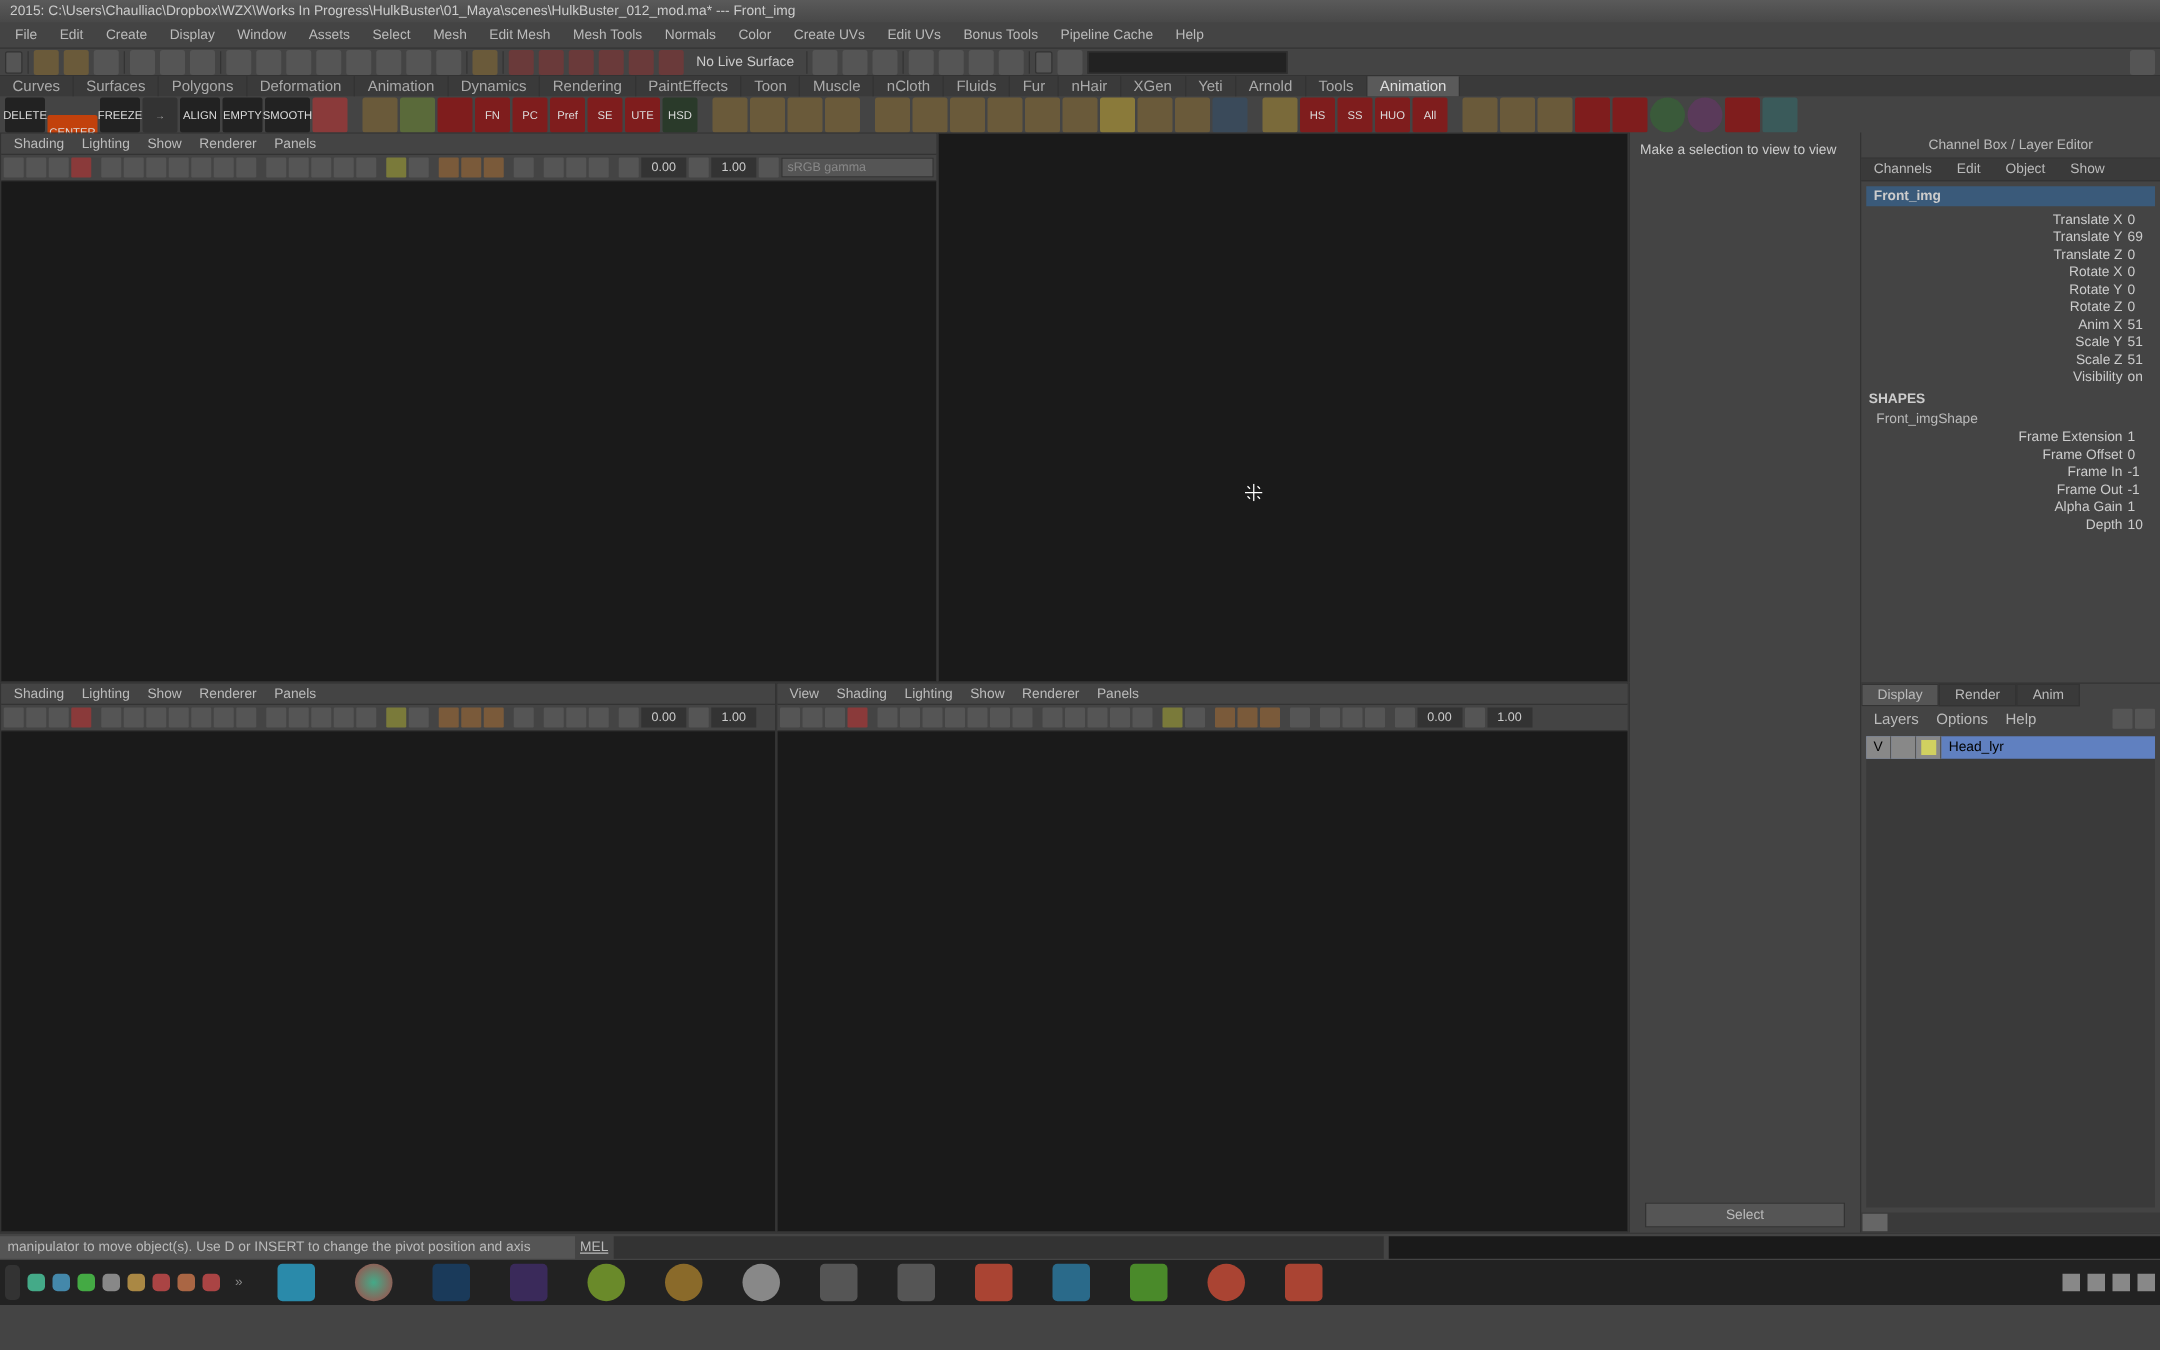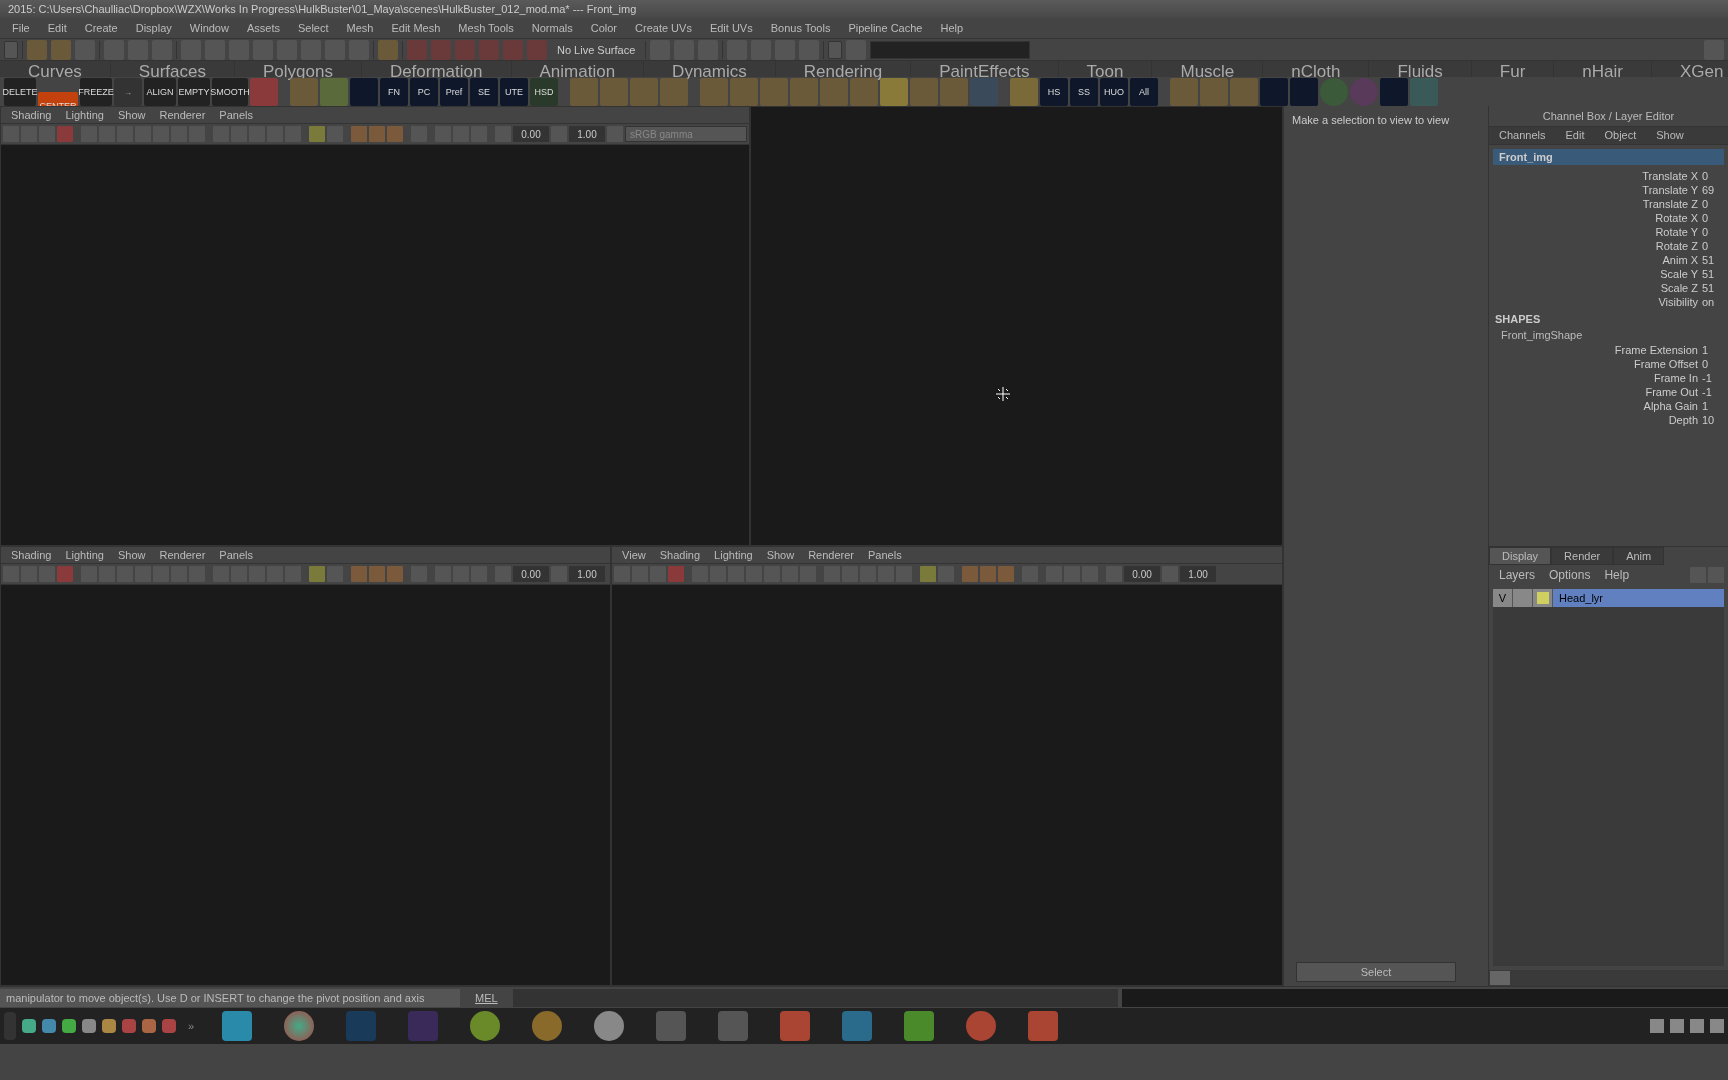--- a/index.html
+++ b/index.html
@@ -11,44 +11,44 @@
 
 .statusline { height: 22px; background: #444; display: flex; align-items: center; padding: 0 4px; gap: 4px; border-top:1px solid #333; }
 .status-dropdown { width: 14px; height: 18px; background: #555; border:1px solid #333; border-radius:2px; }
 .sep { width:1px; height:18px; background:#333; }
 .shelf-icon { width:20px; height:20px; background:#555; border-radius:2px; flex-shrink:0; }
 .nolive { color:#ccc; font-size:11px; padding:0 6px; }
 .cmdinput { width: 160px; height:18px; background:#222; border:1px solid #333; }
 
 .shelves { height: 46px; background: #444; border-top:1px solid #333; }
 .shelf-tabs { display:flex; height:16px; background:#3a3a3a; }
-.shelf-tab { padding:1px 28px; color:#aaa; font-size:17px; border-right:1px solid #333; }
+.shelf-tab { padding:1px 10px; color:#aaa; font-size:12px; border-right:1px solid #333; }
 .shelf-tab.active { background:#5a5a5a; color:#ddd; }
 .shelf-row { display:flex; align-items:center; height:30px; gap:2px; padding:0 4px; overflow:hidden; }
-.shelf-btn { width:28px; height:28px; background:#0f172a; border-radius:2px; display:flex; align-items:center; justify-content:center; font-size:8px; color:#aaa; flex-shrink:0; }
+.shelf-btn { width:28px; height:28px; background:#7f1d1d; border-radius:2px; display:flex; align-items:center; justify-content:center; font-size:8px; color:#aaa; flex-shrink:0; }
 .shelf-btn.txt { font-size:9px; color:#ddd; }
 .shelf-sep { width:8px; }
 
 .main-area { display:flex; height: 880px; }
 .viewports { flex:1; display:flex; flex-direction:column; }
 .view-row { flex:1; display:flex; }
 .viewport { flex:1; display:flex; flex-direction:column; border:1px solid #333; }
 .vp-menu { height:16px; background:#444; display:flex; align-items:center; gap:2px; padding:0 4px; font-size:11px; }
 .vp-menu span { padding:1px 6px; color:#bbb; }
 .vp-toolbar { height:22px; background:#444; display:flex; align-items:center; gap:2px; padding:0 2px; border-top:1px solid #333; border-bottom:1px solid #333; }
 .vp-icon { width:16px; height:16px; background:#555; border-radius:1px; flex-shrink:0; }
 .vp-num { width:36px; height:16px; background:#333; font-size:10px; color:#ccc; display:flex; align-items:center; justify-content:center;text-align:right; }
 .vp-body { flex:1; background:#1a1a1a; position:relative; }
 .gamma-dd { width:122px; height:16px; background:#555; font-size:10px; color:#888; padding:0 4px; display:flex; align-items:center; border:1px solid #333; }
 
 .attr-panel { width:185px; background:#444; border-left:1px solid #333; display:flex; flex-direction:column; }
 .attr-hint { padding:8px; font-size:11px; color:#ccc; }
 .attr-btn { margin:4px auto; width:160px; height:20px; background:#555; border:1px solid #333; text-align:center; line-height:18px; font-size:11px; }
 
-.right-panel { width:240px; background:#444; border-left:1px solid #333; display:flex; flex-direction:column;margin-left:20px; }
+.right-panel { width:240px; background:#444; border-left:1px solid #333; display:flex; flex-direction:column; }
 .panel-title { text-align:center; font-size:11px; color:#bbb; padding:4px; border-bottom:1px solid #333; }
 .panel-tabs { display:flex; height:18px; background:#3a3a3a; border-bottom:1px solid #333; }
 .panel-tab { padding:2px 10px; font-size:11px; color:#bbb; }
 .channel-box { flex:1; padding:4px; overflow:hidden; }
 .obj-name { font-weight:bold; color:#ccc; background:#3a5a7a; padding:2px 6px; margin-bottom:4px; font-size:11px; }
 .attr-row { display:flex; justify-content:flex-end; padding:1px 4px; font-size:11px; color:#ccc; gap:4px; }
 .attr-label { text-align:right; }
 .attr-val { width:18px; text-align:left; }
 .shapes-hdr { font-weight:bold; color:#ccc; padding:4px 2px 2px; font-size:11px; }
 .shape-name { font-weight:normal; padding:2px 8px; font-size:11px; }
@@ -61,21 +61,21 @@
 .layer-menu span { padding:1px 6px; font-size:12px; }
 .layer-list { flex:1; background:#3a3a3a; margin:4px; }
 .layer-item { display:flex; align-items:center; height:18px; background:#6080c0; color:#000; font-size:11px; }
 .layer-cell { width:20px; height:18px; border-right:1px solid #555; display:flex; align-items:center; justify-content:center; background:#888; }
 .layer-color { width:12px; height:12px; background:#d0d060; }
 .layer-scroll { height:16px; background:#3a3a3a; display:flex; }
 .layer-scroll-thumb { width:20px; height:14px; background:#666; margin:1px; }
 
 .bottomline { height:22px; background:#444; display:flex; align-items:center; border-top:1px solid #333; }
 .helpline { flex:0 0 460px; padding:0 6px; font-size:11px; color:#bbb; background:#555; height:18px; line-height:18px; overflow:hidden; }
-.mel { padding:0 15px; font-size:11px;text-decoration:underline; }
+.mel { padding:0 4px; font-size:11px;text-decoration:underline; }
 .melinput { flex:1; height:18px; background:#333; margin-right:4px; }
 .melresult { flex:1; height:18px; background:#1a1a1a; }
 
 .taskbar { height:36px; background:#222; display:flex; align-items:center; padding:0 4px; gap:6px; }
 .task-icon { width:30px; height:30px; border-radius:4px; background:#555; flex-shrink:0; }
 .tray { margin-left:auto; display:flex; gap:6px; align-items:center; }
 .tray-icon { width:14px; height:14px; background:#888; }
 
 .cursor { position:absolute; width:14px; height:14px; }
 </style>

